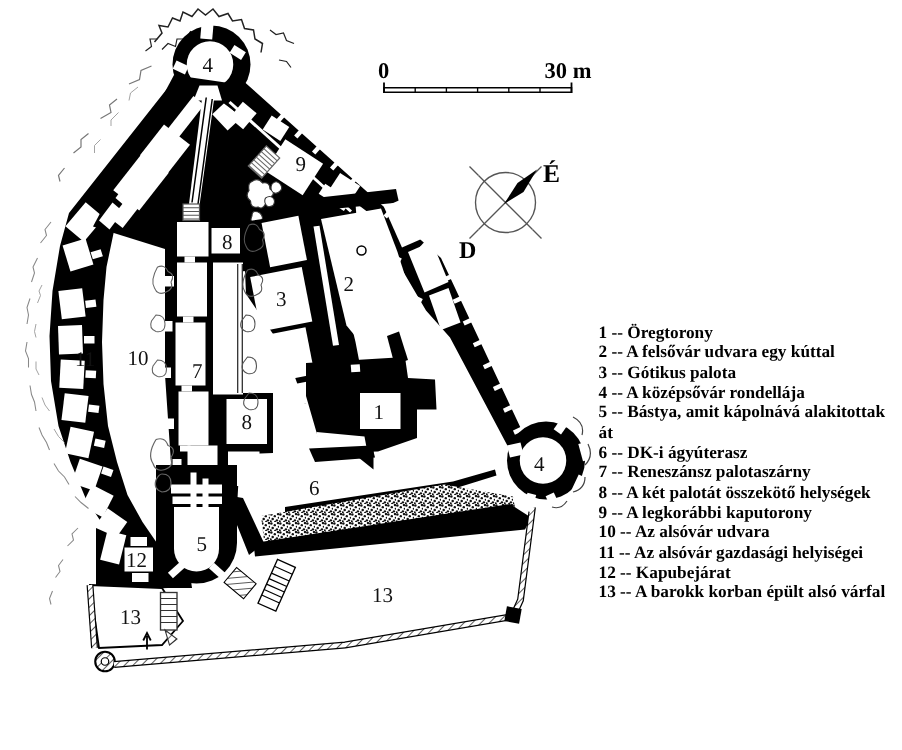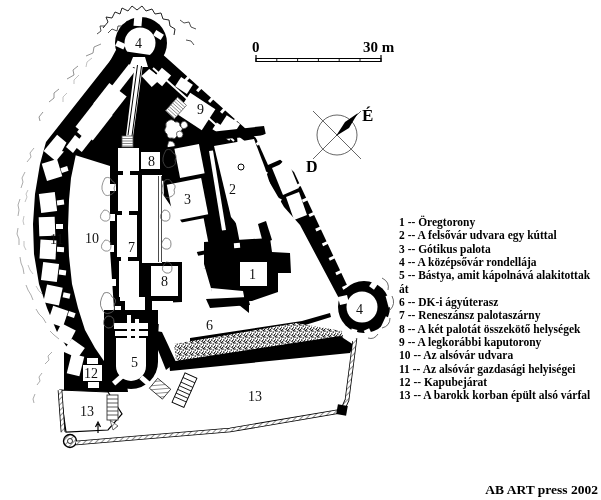--- a/index.html
+++ b/index.html
@@ -353,14 +353,13 @@
 6 -- DK-i ágyúterasz<br>
 7 -- Reneszánsz palotaszárny<br>
 8 -- A két palotát összekötő helységek<br>
 9 -- A legkorábbi kaputorony<br>
 10 -- Az alsóvár udvara<br>
 11 -- Az alsóvár gazdasági helyiségei<br>
 12 -- Kapubejárat<br>
 13 -- A barokk korban épült alsó várfal
 </div>
 
-<div id="press">AB ART press 2002</div>
 </div>
 
 </body></html>

